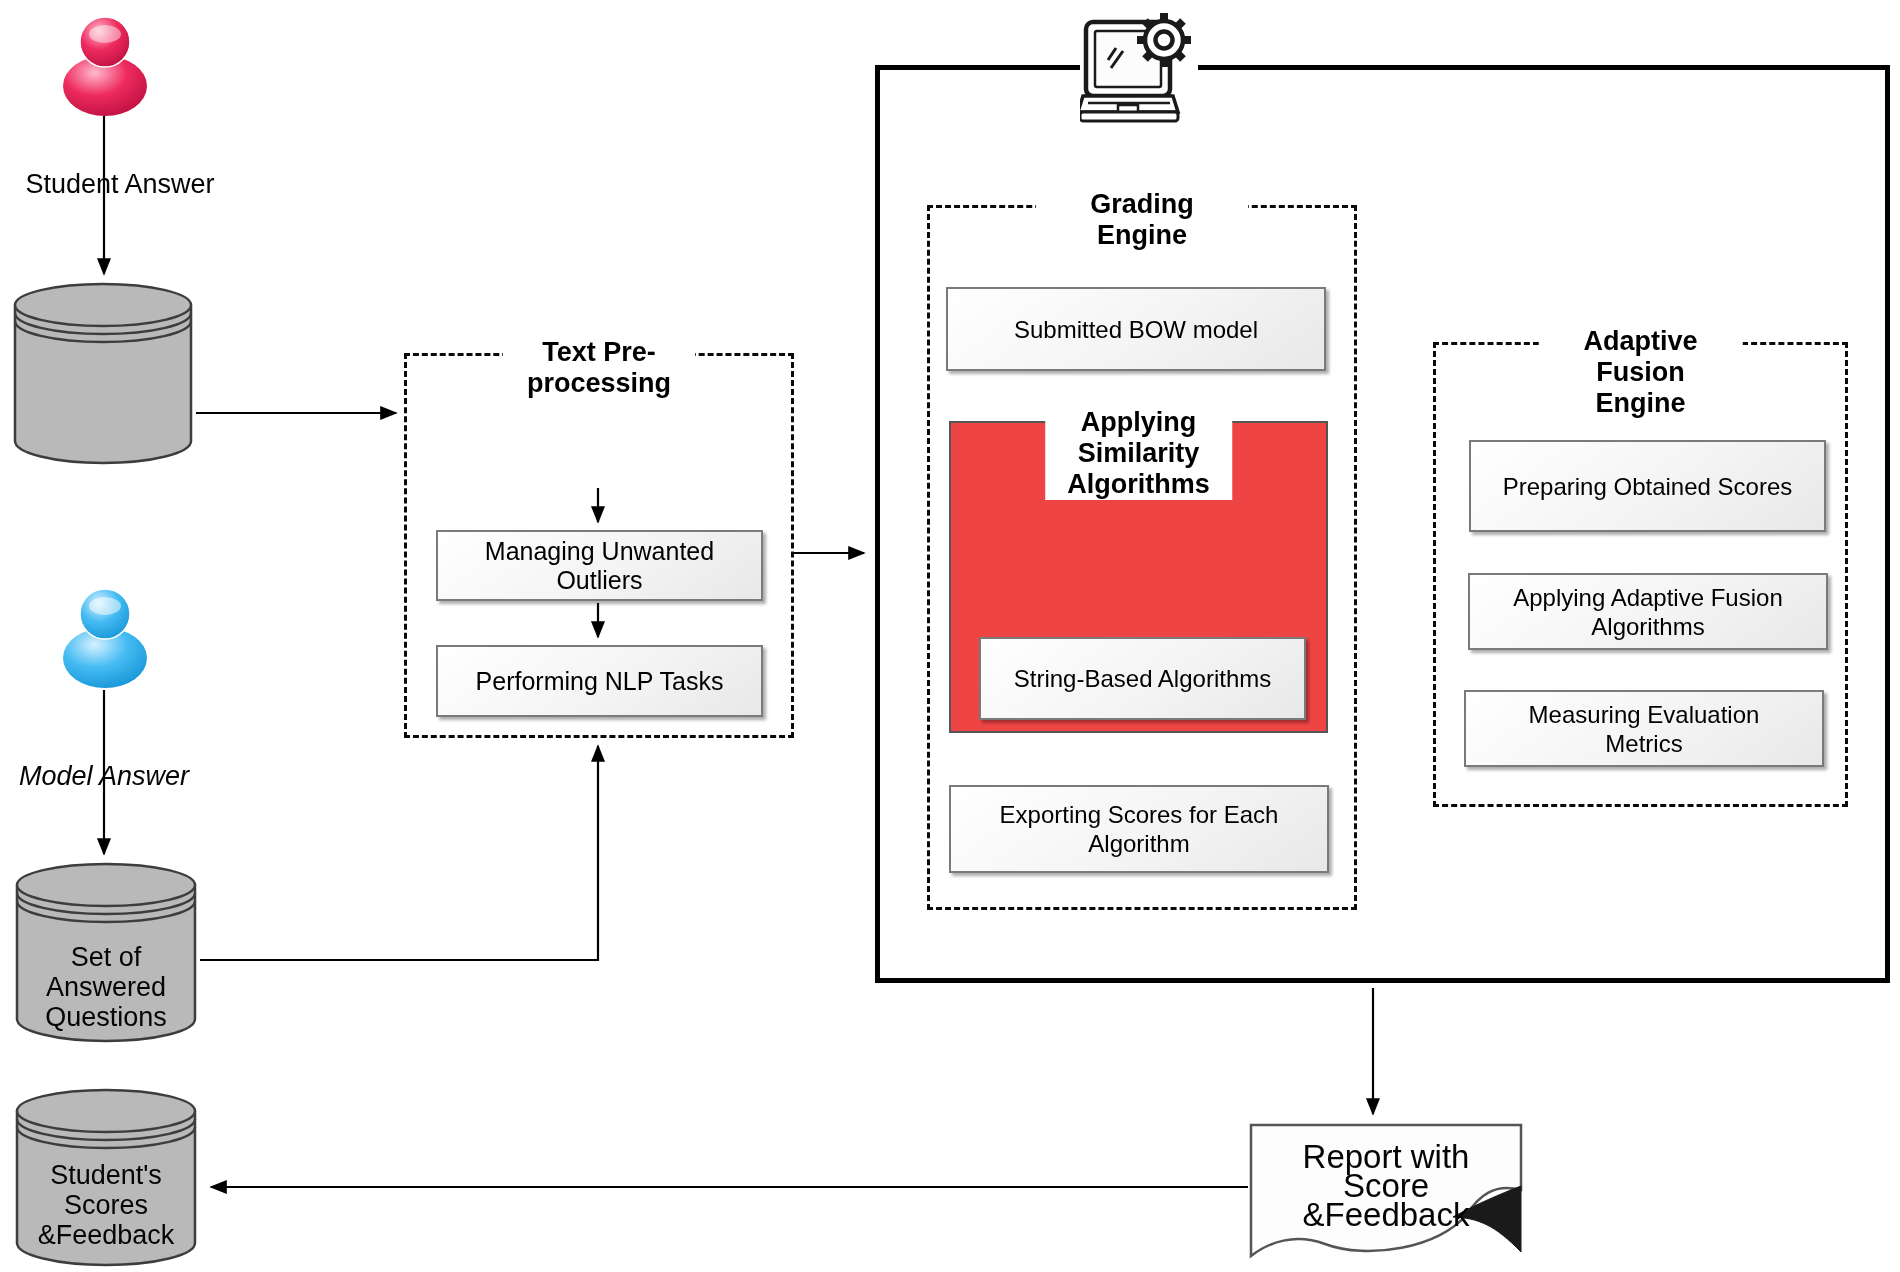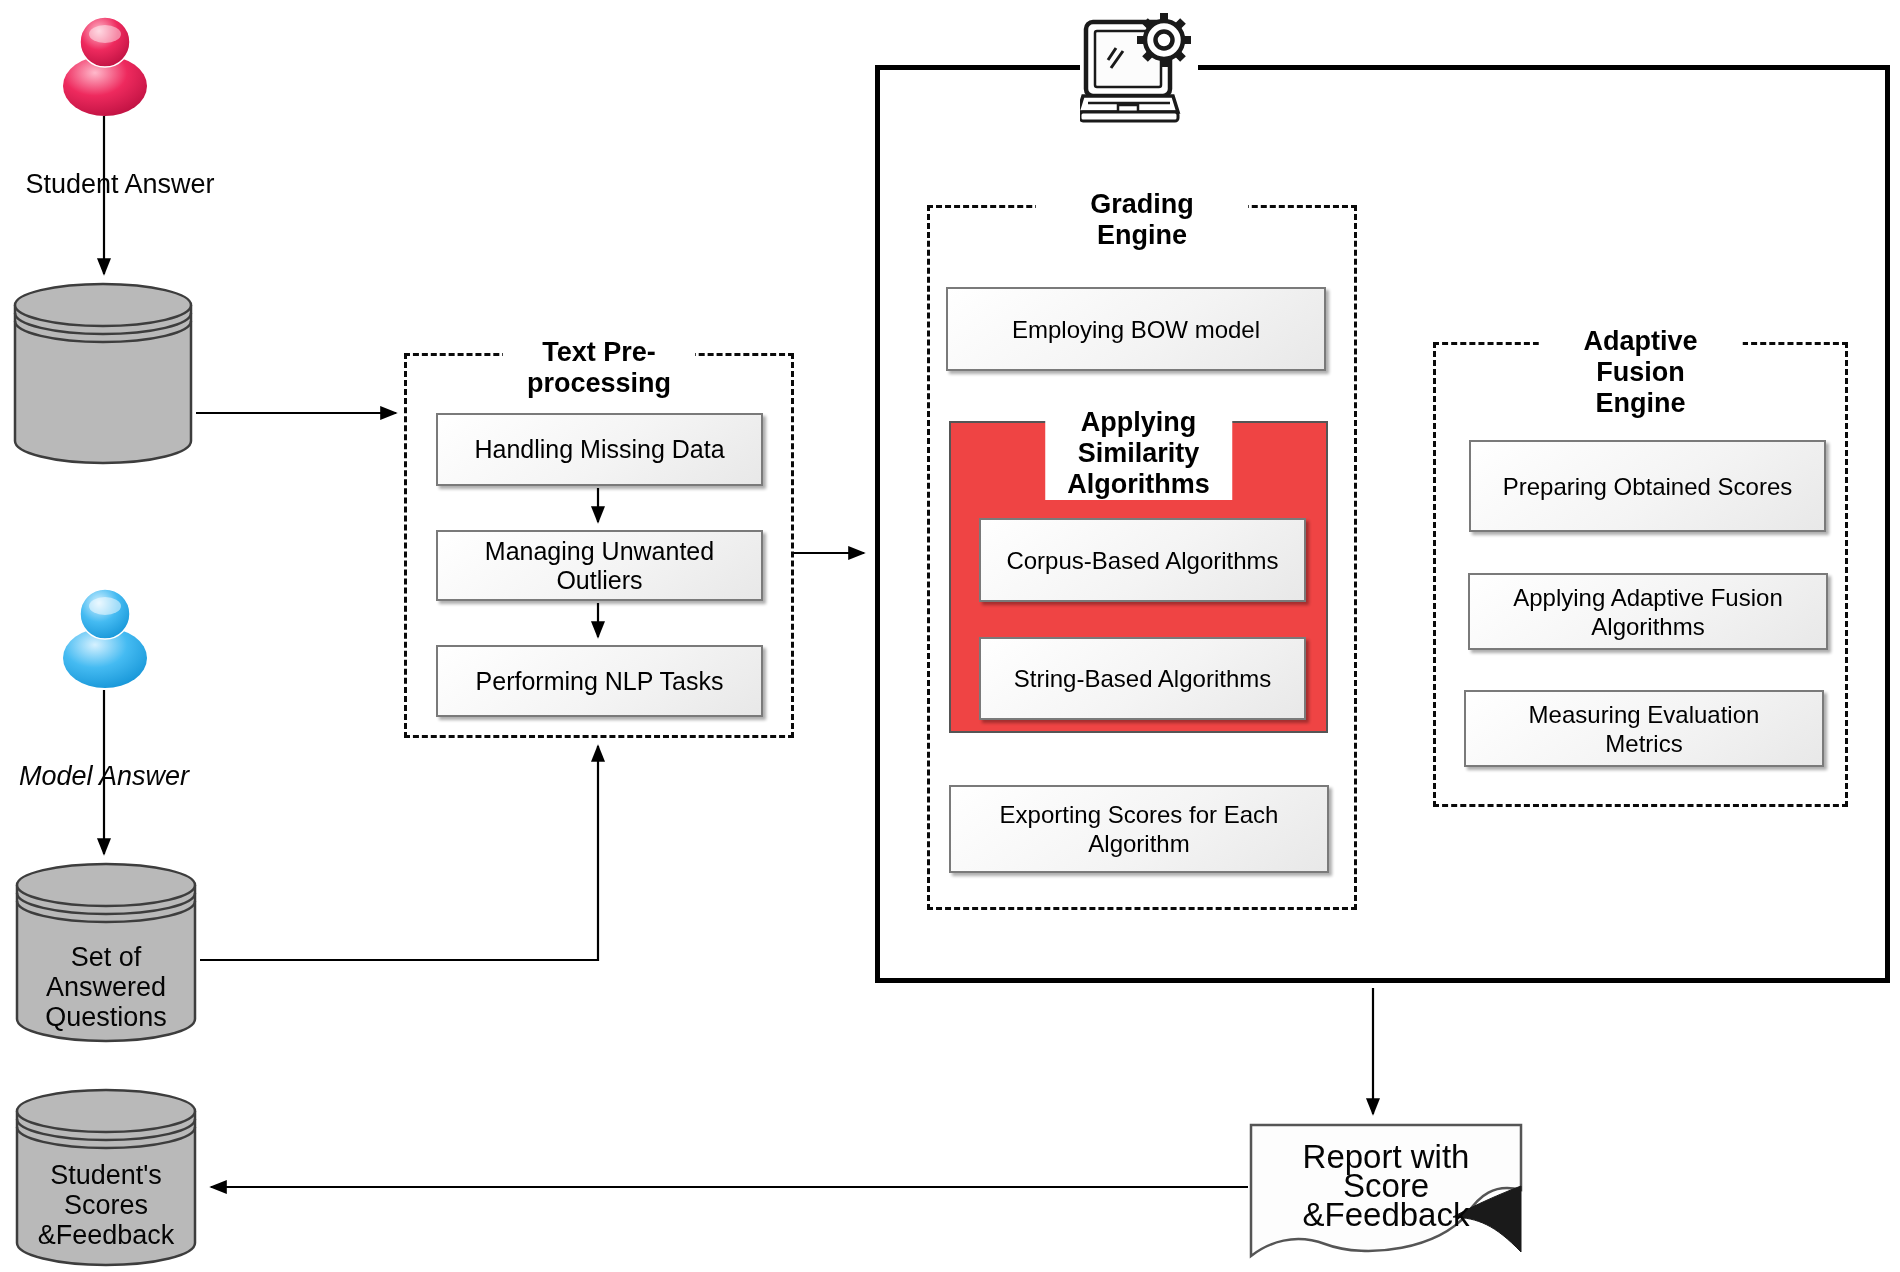--- a/index.html
+++ b/index.html
@@ -110,21 +110,20 @@
       <path d="M3,31 A89,21 0 0 0 181,31" fill="none"></path>
       <path d="M3,39 A89,21 0 0 0 181,39" fill="none"></path>
     </g>
   </svg>
   <div class="shape-label cyl-label" style="left:14px;top:1160px;width:184px;">Student's
 Scores
 &amp;Feedback</div>
 
   <div class="dashed" style="left:404px;top:353px;width:384px;height:379px;">
     <div class="grp-title">Text Pre-processing</div>
-    <div class="box pp" style="left:29px;top:57px;width:323px;height:69px;">Handling Missing Data</div>
     <div class="box pp" style="left:29px;top:174px;width:323px;height:67px;">Managing Unwanted
 Outliers</div>
     <div class="box pp" style="left:29px;top:289px;width:323px;height:68px;">Performing NLP Tasks</div>
   </div>
 
   <div class="bigbox" style="left:875px;top:65px;width:1005px;height:908px;">
 
     <svg class="abs" style="left:200px;top:-68px;z-index:5;" width="118" height="124" viewBox="0 0 118 124">
       <rect x="0" y="0" width="118" height="124" fill="#ffffff"></rect>
       <g fill="#ffffff" stroke="#1a1a1a">
@@ -138,25 +137,24 @@
         <g stroke-width="8" stroke-linecap="butt">
           <path d="M101,38 L111,38 M96,26 L103,19 M84,21 L84,11 M72,26 L65,19 M67,38 L57,38 M72,50 L65,57 M84,55 L84,65 M96,50 L103,57"></path>
         </g>
         <circle cx="84" cy="38" r="19" stroke-width="4.5"></circle>
         <circle cx="84" cy="38" r="8.5" stroke-width="4.5"></circle>
       </g>
     </svg>
 
     <div class="dashed" style="left:47px;top:135px;width:424px;height:699px;">
       <div class="grp-title">Grading Engine</div>
-      <div class="box" style="left:16px;top:79px;width:376px;height:80px;">Employing BOW model</div>
+      <div class="box" style="left:16px;top:79px;width:376px;height:80px;">Submitted BOW model</div>
       <div class="solidbox" style="left:19px;top:213px;width:375px;height:308px;">
         <div class="grp-title" style="top:-16px;">Applying Similarity
 Algorithms</div>
-        <div class="box" style="left:28px;top:95px;width:323px;height:80px;">Corpus-Based Algorithms</div>
         <div class="box" style="left:28px;top:214px;width:323px;height:79px;">String-Based Algorithms</div>
       </div>
       <div class="box" style="left:19px;top:577px;width:376px;height:84px;">Exporting Scores for Each
 Algorithm</div>
     </div>
 
     <div class="dashed" style="left:553px;top:272px;width:409px;height:459px;">
       <div class="grp-title">Adaptive Fusion
 Engine</div>
       <div class="box" style="left:33px;top:95px;width:353px;height:88px;">Preparing Obtained Scores</div>

